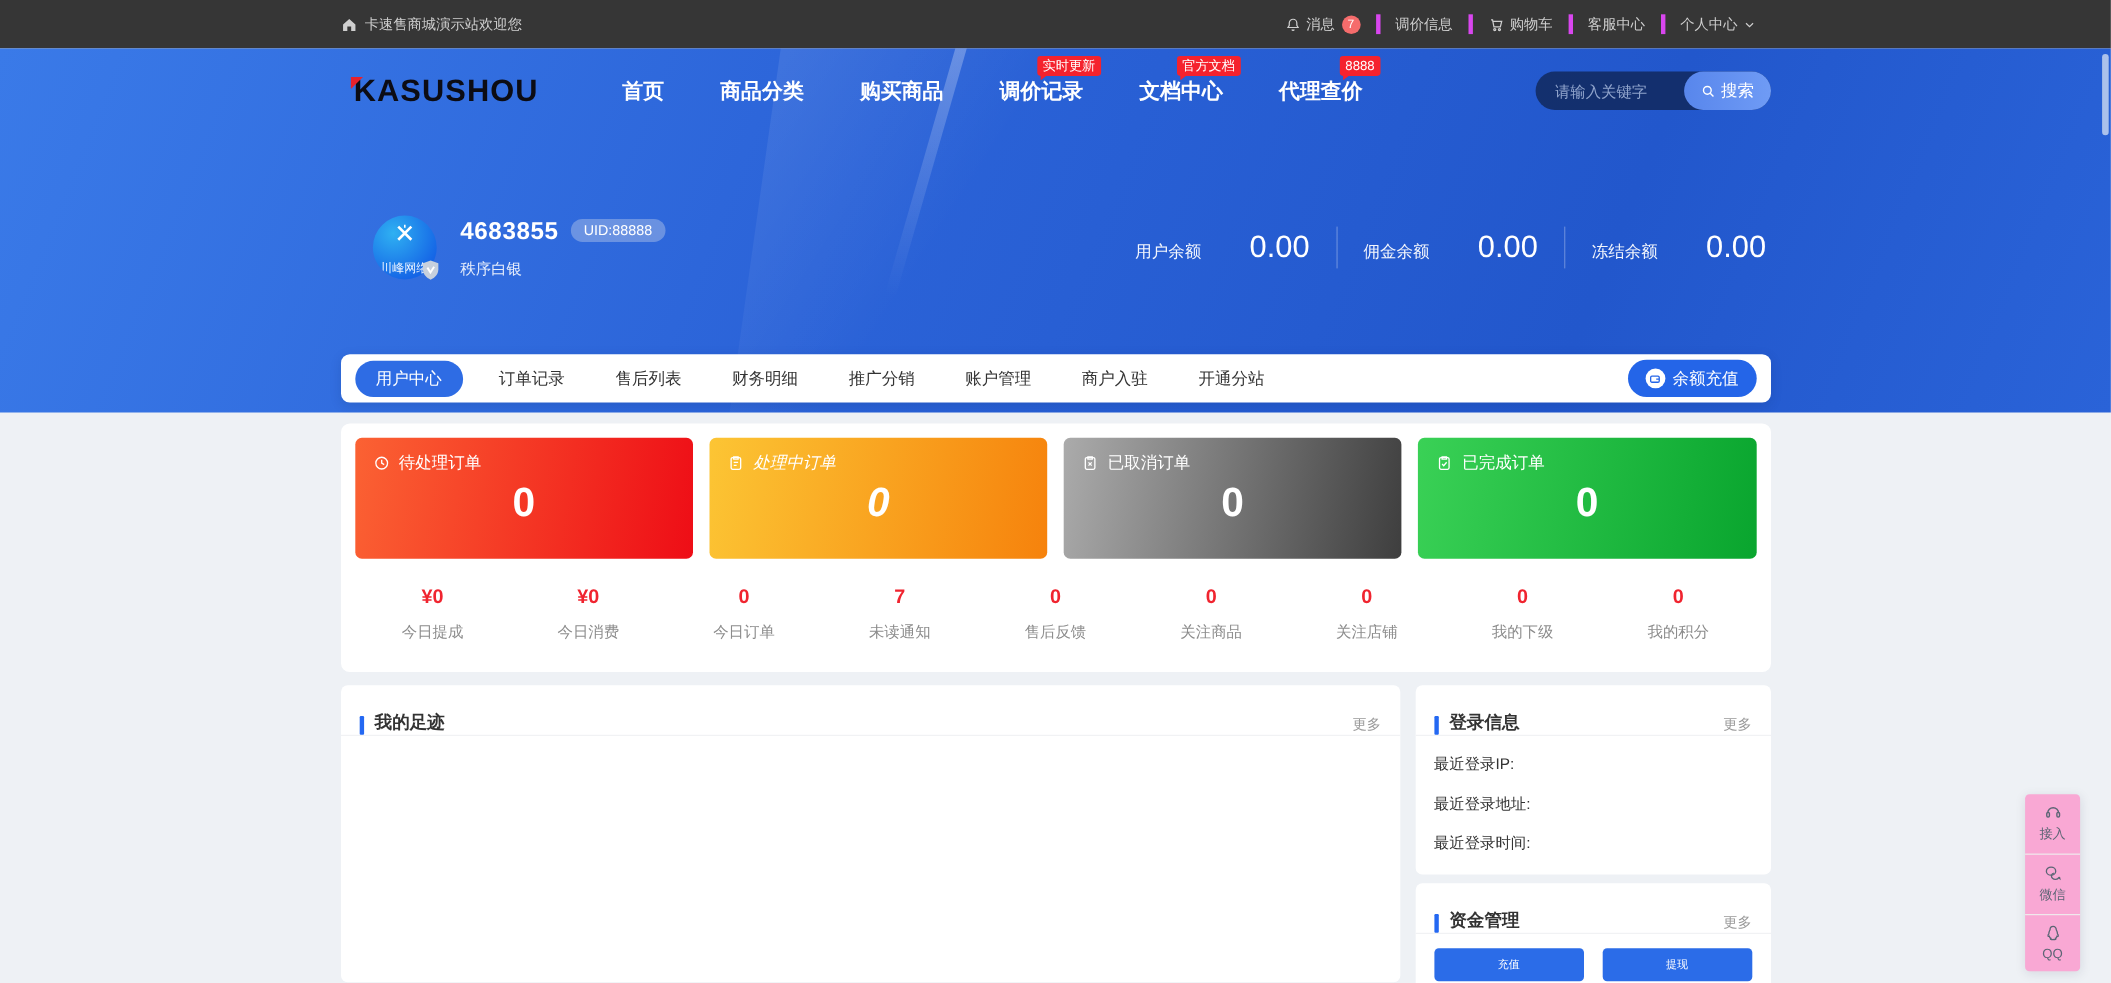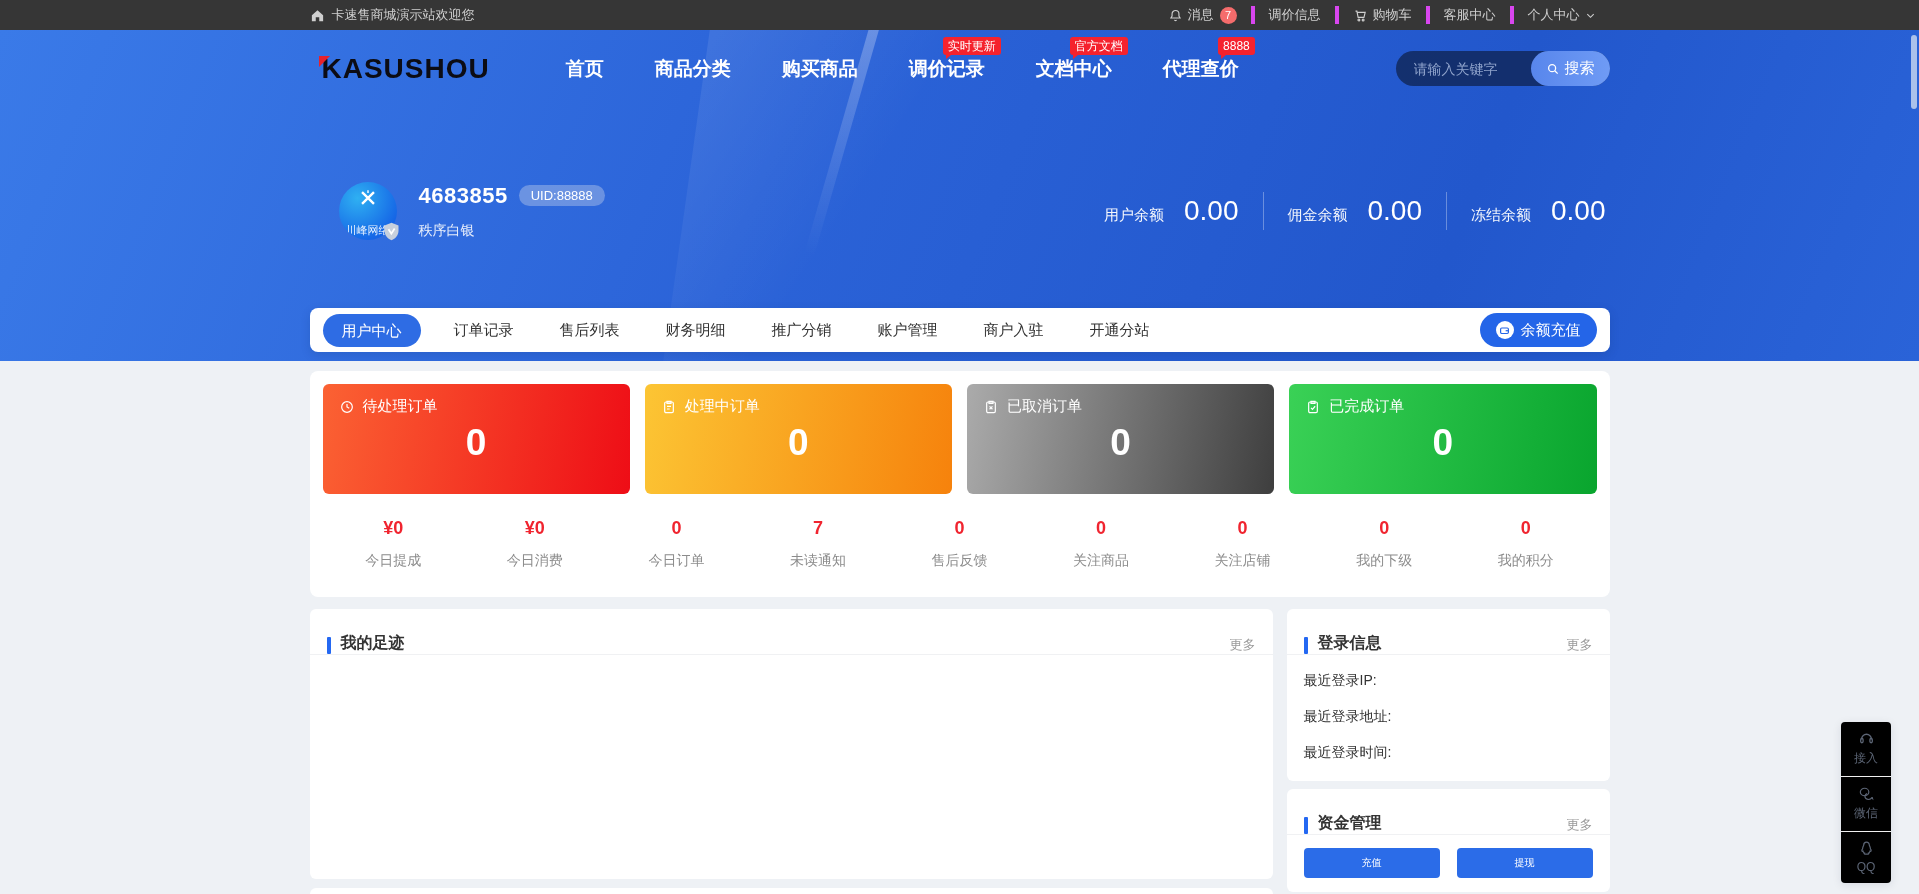--- a/index.html
+++ b/index.html
@@ -1,21 +1,21 @@
 <!DOCTYPE html>
 <html><head>
 <meta charset="utf-8">
 <style>
   *{margin:0;padding:0;box-sizing:border-box}
   html,body{width:1919px;height:894px;overflow:hidden}
   body{font-family:"Liberation Sans","DejaVu Sans",sans-serif;background:#eef1f5;position:relative}
   .inner{width:1300px;margin:0 auto;position:relative}
 
   
-  .topbar{height:30px;background:#363636;color:#cfcfcf;font-size:13px}
+  .topbar{height:44px;background:#363636;color:#cfcfcf;font-size:13px}
   .topbar .inner{height:100%;display:flex;align-items:center;justify-content:space-between}
   .tb-left{display:flex;align-items:center;gap:7px}
   .tb-right{display:flex;align-items:center}
   .tb-item{display:flex;align-items:center;gap:5px;padding:0 14px;cursor:pointer;position:relative;color:#cfcfcf}
   .tb-item:not(:last-child){border-right:4px solid #d946ef}
   .icon14{width:15px;height:15px;display:inline-flex}
   .icon14 svg{width:100%;height:100%}
   .msg-badge{background:#f56c6c;color:#fff;min-width:17px;height:17px;border-radius:9px;font-size:11px;display:inline-flex;align-items:center;justify-content:center;padding:0 4px;margin-left:1px}
 
   
@@ -44,21 +44,21 @@
   .avatar{width:58px;height:58px;border-radius:50%;background:radial-gradient(circle at 32% 28%,#2fb0f2,#1565e6 75%);display:flex;flex-direction:column;align-items:center;justify-content:center;color:#fff;overflow:hidden}
   .avatar svg{width:22px;height:22px}
   .avatar-text{font-size:11px;line-height:1;margin-top:16px;white-space:nowrap;color:#eaf3ff}
   .badge-shield{position:absolute;right:-5px;bottom:-2px;width:21px;height:21px}
   .profile-info{margin-left:22px}
   .name-row{display:flex;align-items:center;gap:11px}
   .username{font-size:22px;font-weight:700;color:#fff;letter-spacing:.5px}
   .uid-badge{background:rgba(224,230,238,.34);color:#fff;font-size:13px;padding:3px 12px;border-radius:12px}
   .level{margin-top:13px;color:rgba(255,255,255,.88);font-size:14px}
   .balances{margin-left:auto;display:flex;align-items:center;margin-right:4px}
-  .balance{display:flex;align-items:baseline;gap:20px}
+  .balance{display:flex;align-items:baseline;gap:44px}
   .balance-label{color:rgba(255,255,255,.95);font-size:15px}
   .balance-value{color:#fff;font-size:28px;font-weight:400}
   .bal-sep{width:1px;height:38px;background:rgba(255,255,255,.32);margin:0 24px;align-self:center}
 
   
   .tabbar{position:absolute;bottom:9px;left:0;right:0;height:44px;background:#fff;border-radius:8px;display:flex;align-items:center;padding:0 7px;box-shadow:0 3px 10px rgba(18,48,110,.18)}
   .tab{font-size:15px;color:#333;margin:0 23px;cursor:pointer;white-space:nowrap}
   .tab.active{background:#2e6ce4;color:#fff;border-radius:17px;height:33px;line-height:33px;padding:0 19px;margin:0 10px 0 6px}
   .recharge-btn{margin-left:auto;margin-right:6px;height:34px;border:none;border-radius:17px;background:#2465e8;color:#fff;padding:0 16px;display:flex;align-items:center;gap:7px;font-size:15px;cursor:pointer;font-family:inherit}
   .wallet-disc{width:18px;height:18px;border-radius:50%;background:#fff;display:flex;align-items:center;justify-content:center}
@@ -83,21 +83,21 @@
   .panel-header{height:46px;display:flex;align-items:flex-end;padding:0 17px;border-bottom:1px solid #f0f1f3}
   .accent{width:4px;height:17px;background:#2468f2;margin-right:10px;border-radius:1px}
   .panel-title{font-size:16px;font-weight:700;color:#333}
   .more{margin-left:auto;font-size:13px;color:#999;cursor:pointer}
   .footprints-body{height:224px}
   .login-fields{padding:17px 17px 19px;font-size:14px;color:#333;display:flex;flex-direction:column;gap:18px}
   .fund-buttons{display:flex;gap:17px;padding:13px 17px 14px}
   .btn-fund{flex:1;height:30px;background:#2b6ce8;color:#fff;border:none;border-radius:4px;font-size:10px;cursor:pointer;font-family:inherit}
 
   
-  .float-widget{position:absolute;right:28px;top:722px;width:50px;background:#000000;border-radius:4px;box-shadow:0 2px 10px rgba(20,30,60,.10);text-align:center;z-index:5}
+  .float-widget{position:absolute;right:28px;top:722px;width:50px;background:#f9a8d4;border-radius:4px;box-shadow:0 2px 10px rgba(20,30,60,.10);text-align:center;z-index:5}
   .float-item{padding:8px 0 9px;color:#5c6575;font-size:12px;cursor:pointer}
   .float-item + .float-item{border-top:1px solid #efefef}
   .float-item .icon14{width:17px;height:17px;margin-bottom:2px}
 </style>
 </head>
 <body>
 
 <div class="topbar">
   <div class="inner">
     <div class="tb-left">
@@ -250,21 +250,21 @@
           <span class="icon14">
             <svg viewBox="0 0 24 24" fill="none" stroke="#fff" stroke-width="1.8">
                 <circle cx="12" cy="12" r="8"></circle>
                 <path d="M12 7.5V12l3.4 2"></path>
               </svg>
           </span>
           <span>待处理订单</span>
         </div>
         <div class="card-value">0</div>
       </div>
-      <div class="order-card" style="background: linear-gradient(100deg, rgb(252, 197, 52), rgb(246, 130, 12));">
+      <div class="order-card" style="background: linear-gradient(100deg, rgb(252, 197, 52), rgb(246, 130, 12)); font-style: italic;">
         <div class="card-title">
           <span class="icon14">
             <svg viewBox="0 0 24 24" fill="none" stroke="#fff" stroke-width="1.8">
                 <rect x="5.5" y="4.5" width="13" height="16" rx="2"></rect>
                 <path d="M9 3.5h6v3H9z"></path>
                 <path d="M9 11h6M9 15h4"></path>
               </svg>
           </span>
           <span>处理中订单</span>
         </div>

